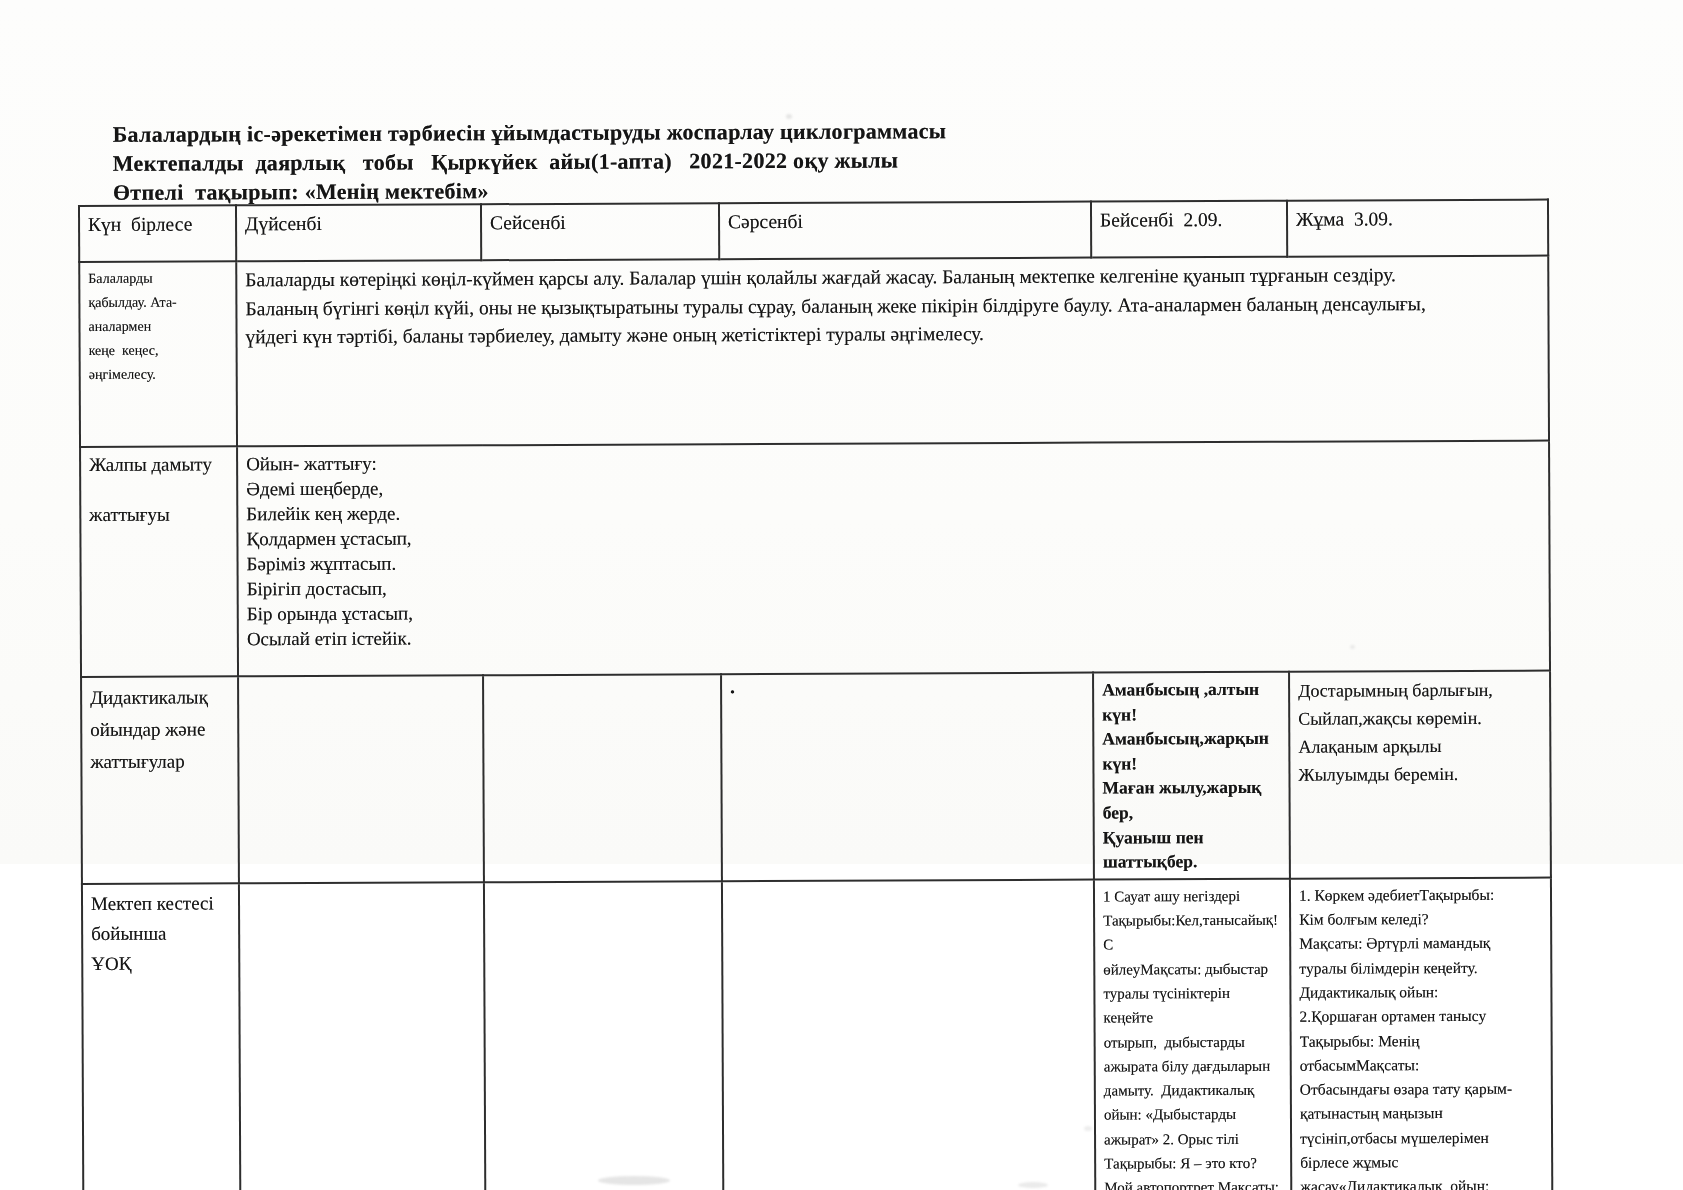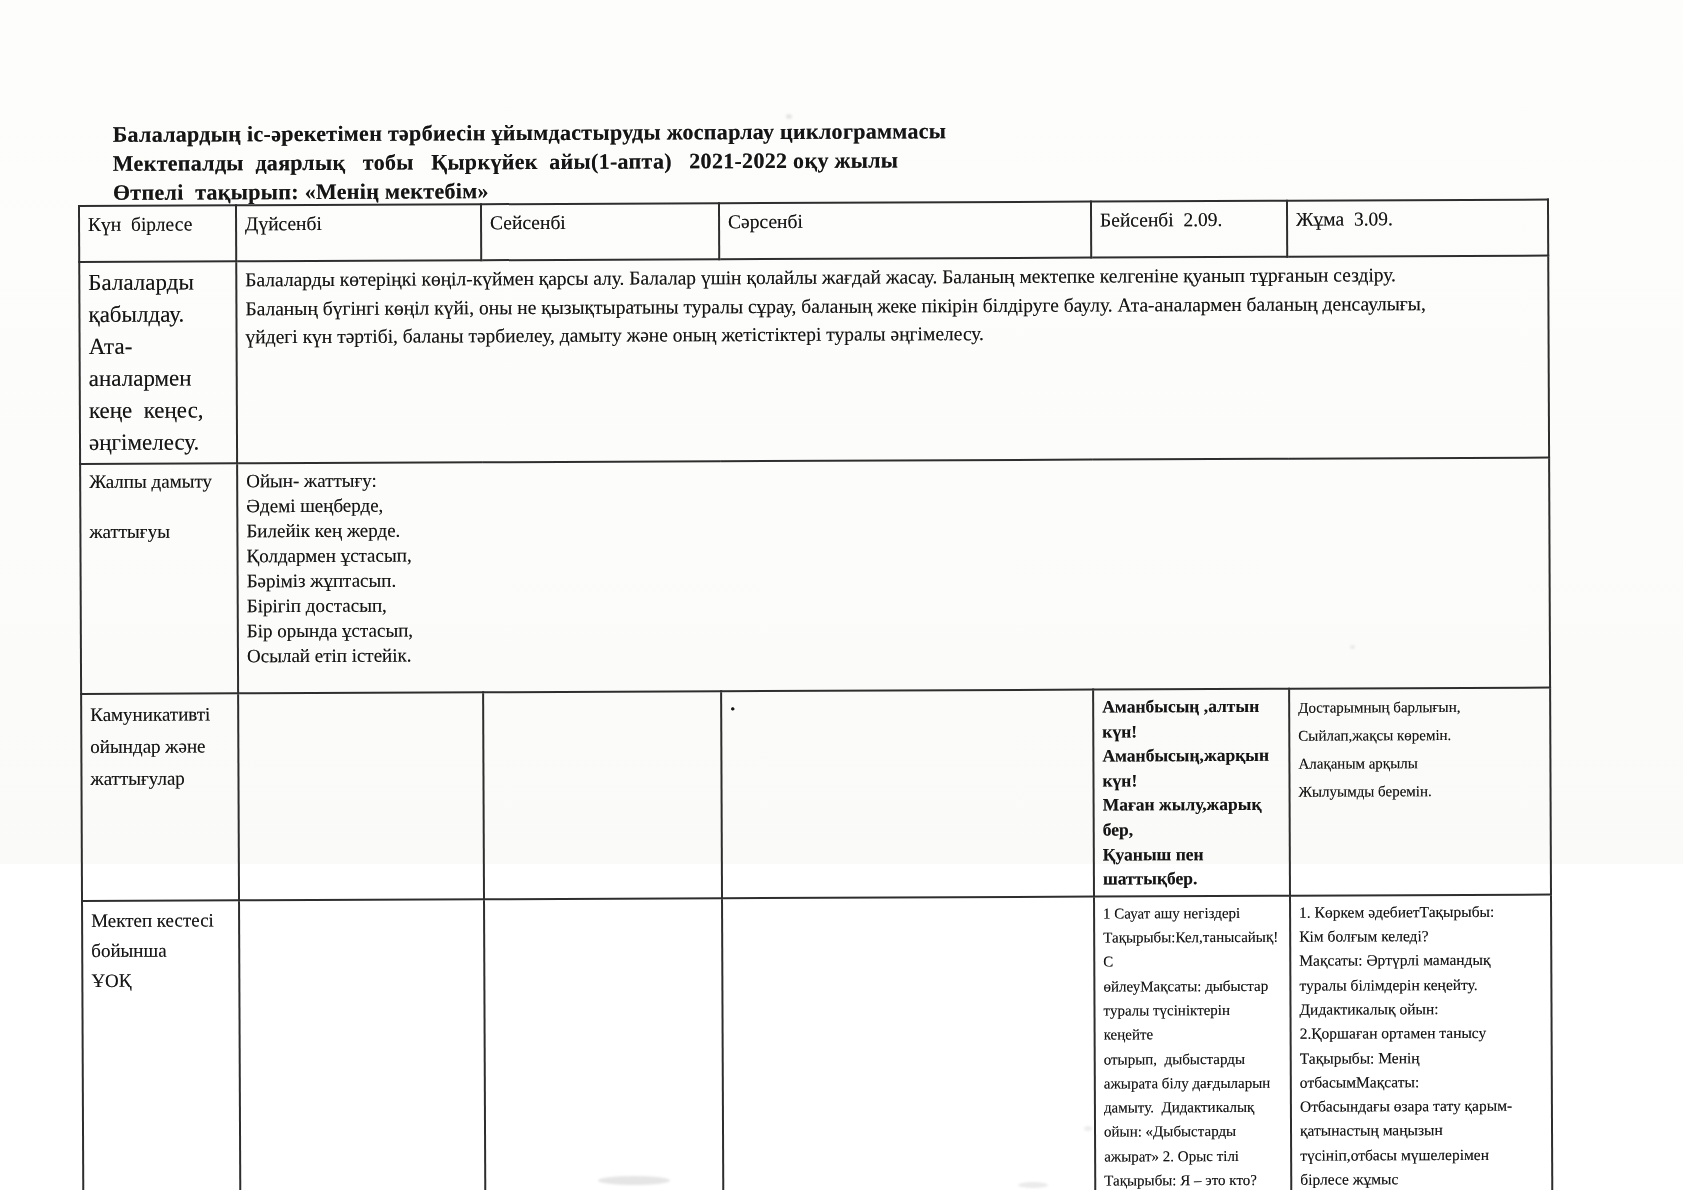--- a/index.html
+++ b/index.html
@@ -40,33 +40,33 @@
   }
   
   tr.head td{height:43px;font-size:19.5px;padding-top:7px;}
   td.h-mon{padding-left:64px;}
   td.h-tue{padding-left:34px;}
   td.h-wed{padding-left:10px;}
   td.h-thu{padding-left:10px;}
   td.h-fri{padding-left:12px;}
   
   tr.r1 td{height:175px;}
-  td.r1-label{font-size:23px;line-height:32px;padding-top:9px;margin-left:8px;}
+  td.r1-label{font-size:14px;line-height:24px;padding-top:9px;margin-left:8px;}
   td.r1-content{font-size:19.5px;line-height:28.5px;padding:8px 10px 0 12px;}
   
   tr.r2 td{height:220px;}
   td.r2-label{font-size:19px;line-height:25px;padding-top:62px;}
   td.r2-content{font-size:19px;line-height:25px;padding:7px 10px 0 12px;}
   
   tr.r3 td{height:134px;}
   td.r3-label{font-size:19px;line-height:32px;padding-top:5px;}
   td.r3-wed{padding:10px 4px 0 36px;}
   .dot-mark{font-size:20px;font-weight:bold;line-height:8px;}
   td.r3-thu{font-size:17.5px;line-height:24.6px;padding:5px 2px 0 14px;font-weight:bold;}
-  td.r3-fri{font-size:15px;line-height:28px;padding:5px 2px 0 20px;}
+  td.r3-fri{font-size:18px;line-height:28px;padding:5px 2px 0 20px;}
   
   tr.r4 td{height:323px;}
   td.r4-label{font-size:19px;line-height:30px;padding-top:6px;}
   td.r4-thu{font-size:15px;line-height:24.3px;padding:6px 2px 0 14px;}
   td.r4-fri{font-size:15.5px;line-height:24.3px;padding:6px 2px 0 20px;}
   
   .speck{position:absolute;background:rgba(110,110,110,0.35);border-radius:50%;filter:blur(1px);}
   .sp1{left:598px;top:1176px;width:72px;height:9px;opacity:.5;}
   .sp2{left:1018px;top:1182px;width:30px;height:6px;opacity:.4;}
   .sp3{left:786px;top:114px;width:6px;height:5px;opacity:.45;}
@@ -122,21 +122,21 @@
 Әдемі шеңберде,
 Билейік кең жерде.
 Қолдармен ұстасып,
 Бәріміз жұптасып.
 Бірігіп достасып,
 Бір орында ұстасып,
 Осылай етіп істейік.</td>
       </tr>
 
       <tr class="r3">
-        <td class="r3-label">Камуникативті
+        <td class="r3-label">Дидактикалық
 ойындар және
 жаттығулар</td>
         <td class="r3-mon"></td>
         <td class="r3-tue"></td>
         <td class="r3-wed"><span class="dot-mark">.</span></td>
         <td class="r3-thu">Аманбысың ,алтын күн!
 Аманбысың,жарқын күн!
 Маған жылу,жарық бер,
 Қуаныш пен шаттықбер.</td>
         <td class="r3-fri">Достарымның барлығын,

